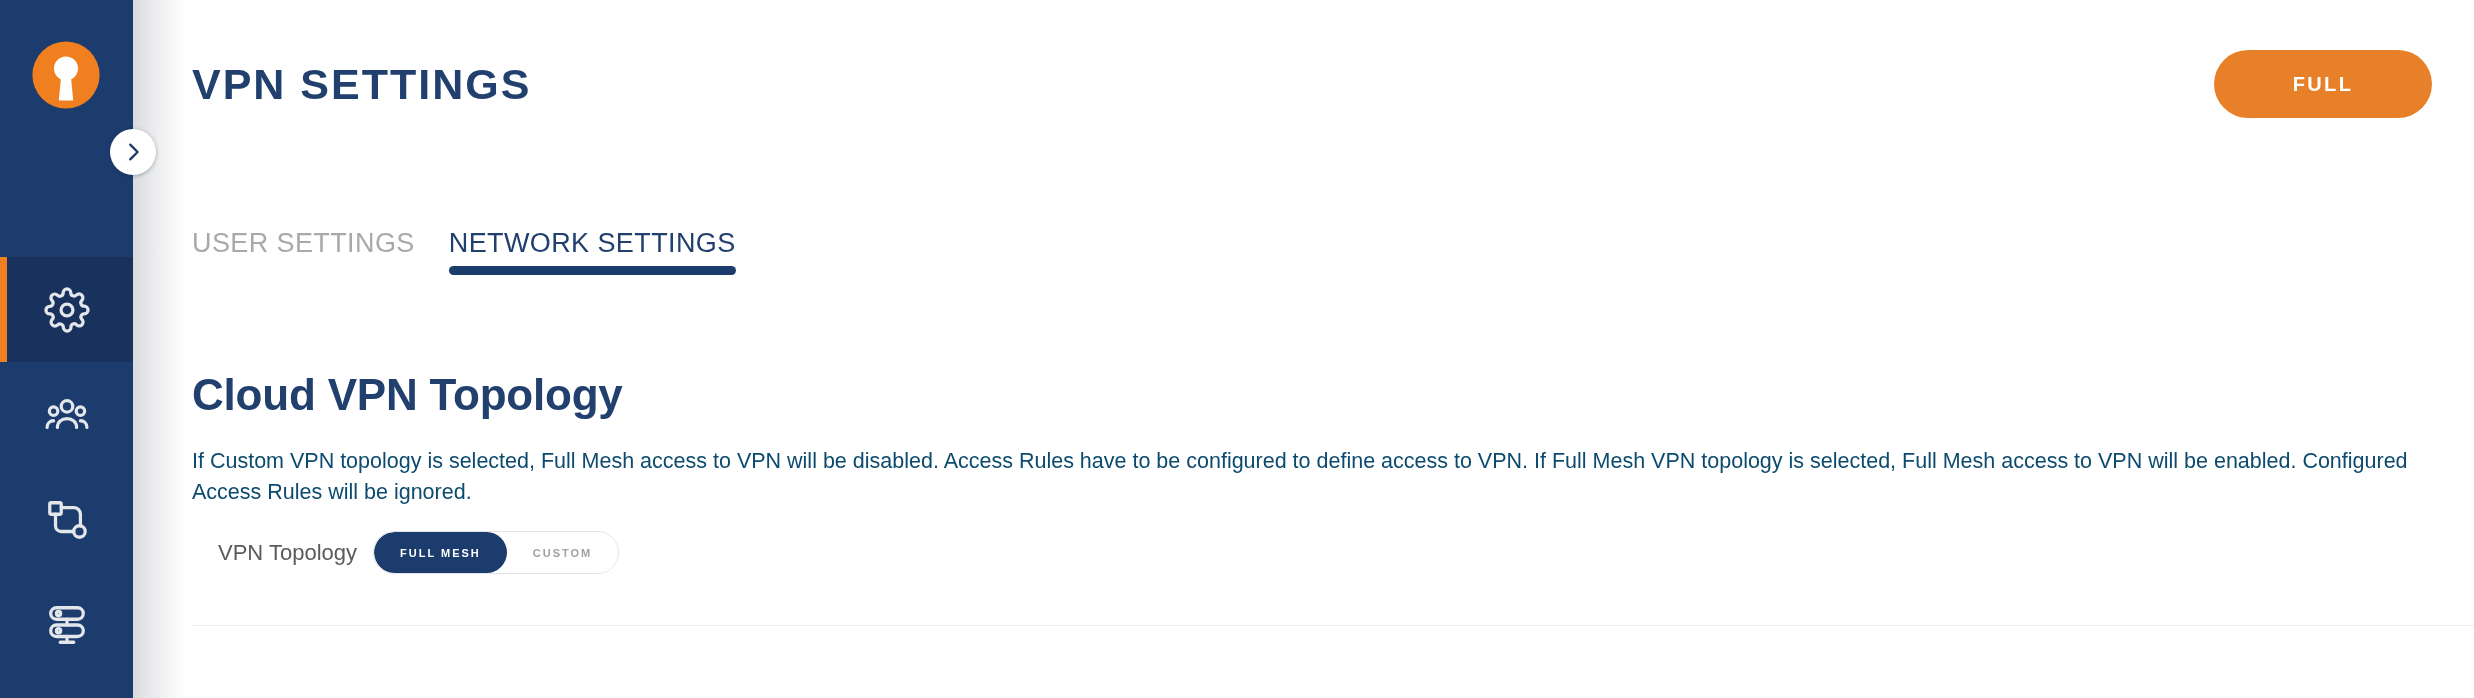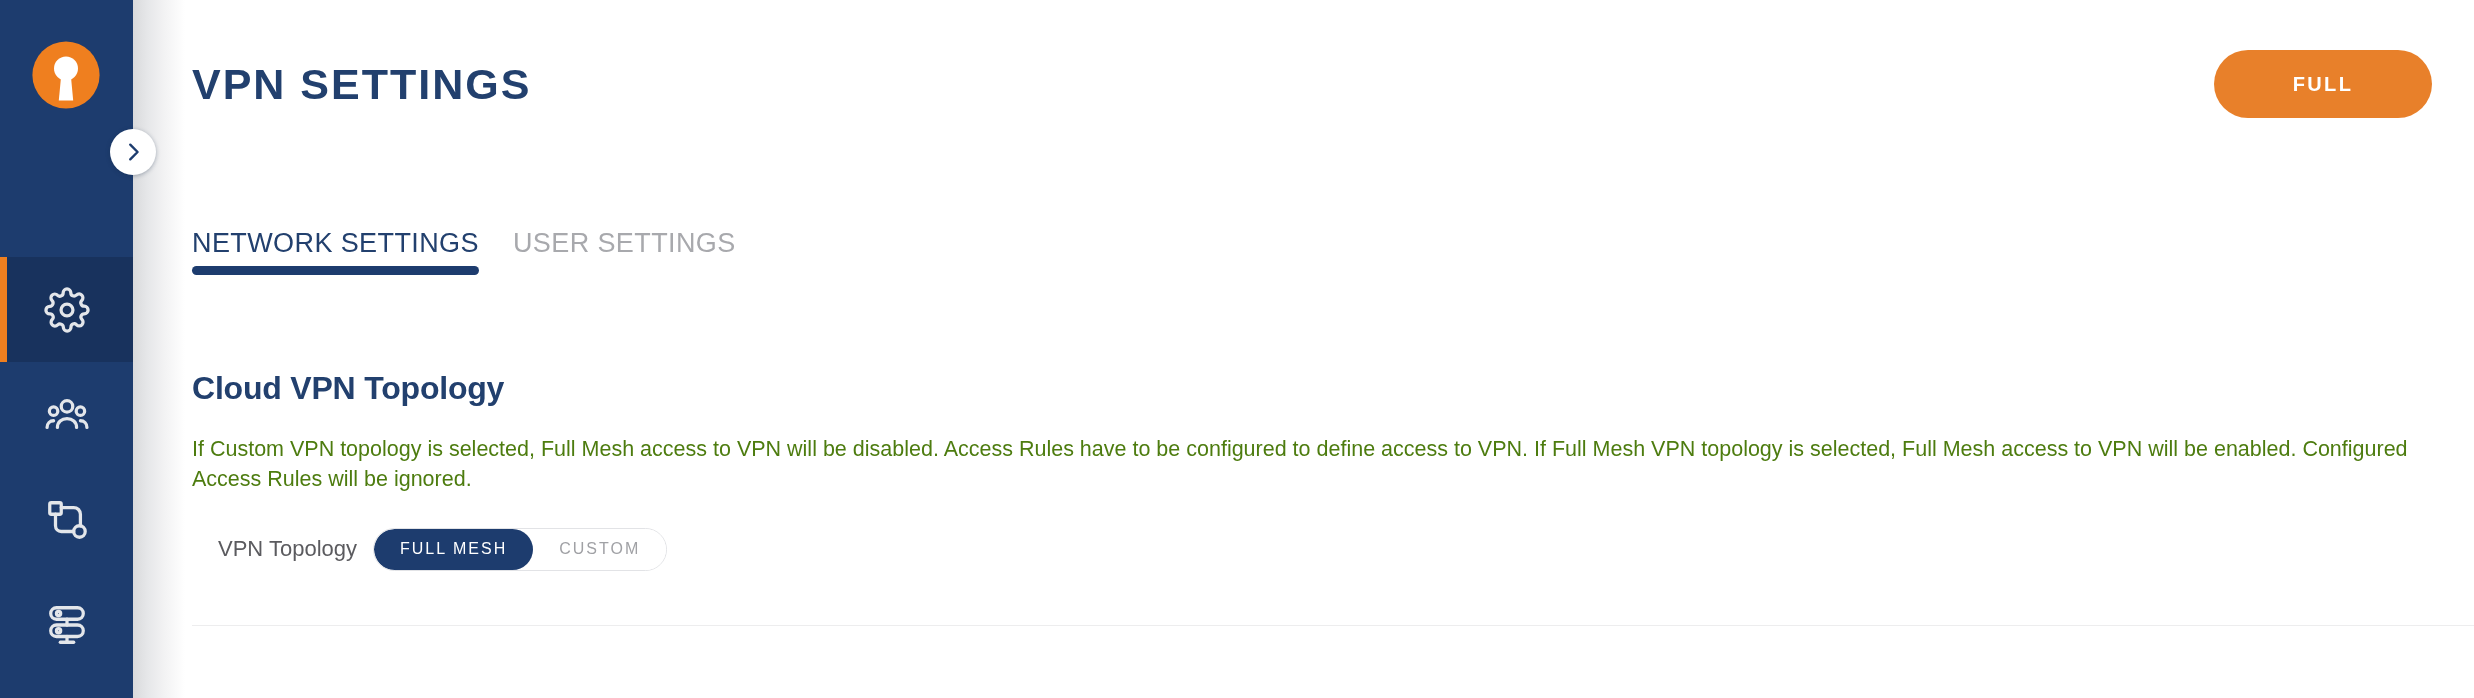--- a/index.html
+++ b/index.html
@@ -179,32 +179,32 @@
   }
 
   
   .section {
     position: absolute;
     left: 59px;
     top: 372px;
     right: 40px;
   }
   .section-title {
-    font-size: 32px;
+    font-size: 44px;
     font-weight: bold;
     color: #22406e;
     margin: 0 0 28px 0;
     line-height: 1.05;
     letter-spacing: -0.2px;
   }
   .section-desc {
     font-size: 21.5px;
-    color: #4d7c0f;
+    color: #0c4a6e;
     line-height: 1.42;
-    margin: 0 0 33px 0;
+    margin: 0 0 24px 0;
     max-width: 2250px;
   }
 
   .field-row {
     display: flex;
     align-items: center;
     margin-left: 26px;
   }
   .field-label {
     font-size: 22px;
@@ -221,22 +221,22 @@
     border: 1px solid #e2e3e6;
     background: #ffffff;
     overflow: hidden;
     box-sizing: border-box;
   }
   .segment {
     display: flex;
     align-items: center;
     justify-content: center;
     padding: 0 26px;
-    font-size: 16px;
-    font-weight: normal;
+    font-size: 11px;
+    font-weight: bold;
     letter-spacing: 2.0px;
     color: #a0a1a5;
     background: #ffffff;
     cursor: pointer;
     white-space: nowrap;
   }
   .segment.selected {
     background: #1d3c6e;
     color: #ffffff;
     border-radius: 22px;
@@ -329,26 +329,26 @@
   </div>
 
   <main class="main">
 
     <div class="page-header">
       <h1 class="page-title">VPN SETTINGS</h1>
       <button class="edit-button">FULL</button>
     </div>
 
     <nav class="tabs">
+      <div class="tab">
+        <span>USER SETTINGS</span>
+      </div>
       <div class="tab active">
         <span>NETWORK SETTINGS</span>
         <span class="tab-underline"></span>
-      </div>
-      <div class="tab">
-        <span>USER SETTINGS</span>
       </div>
     </nav>
 
     <section class="section">
       <h2 class="section-title">Cloud VPN Topology</h2>
       <p class="section-desc">If Custom VPN topology is selected, Full Mesh access to VPN will be disabled. Access Rules have to be configured to define access to VPN. If Full Mesh VPN topology is selected, Full Mesh access to VPN will be enabled. Configured Access Rules will be ignored.</p>
 
       <div class="field-row">
         <span class="field-label">VPN Topology</span>
         <div class="segmented">

